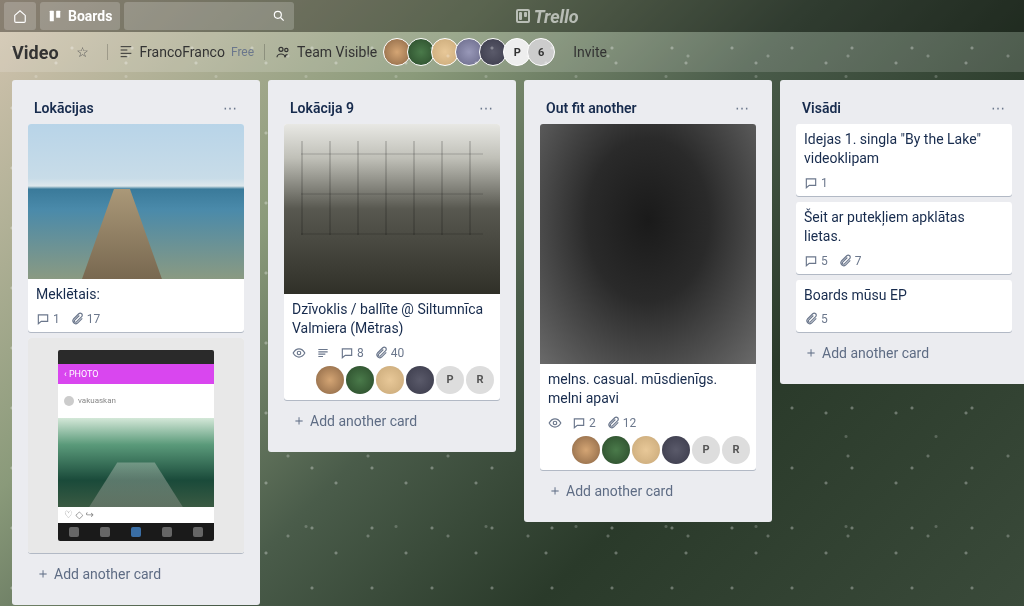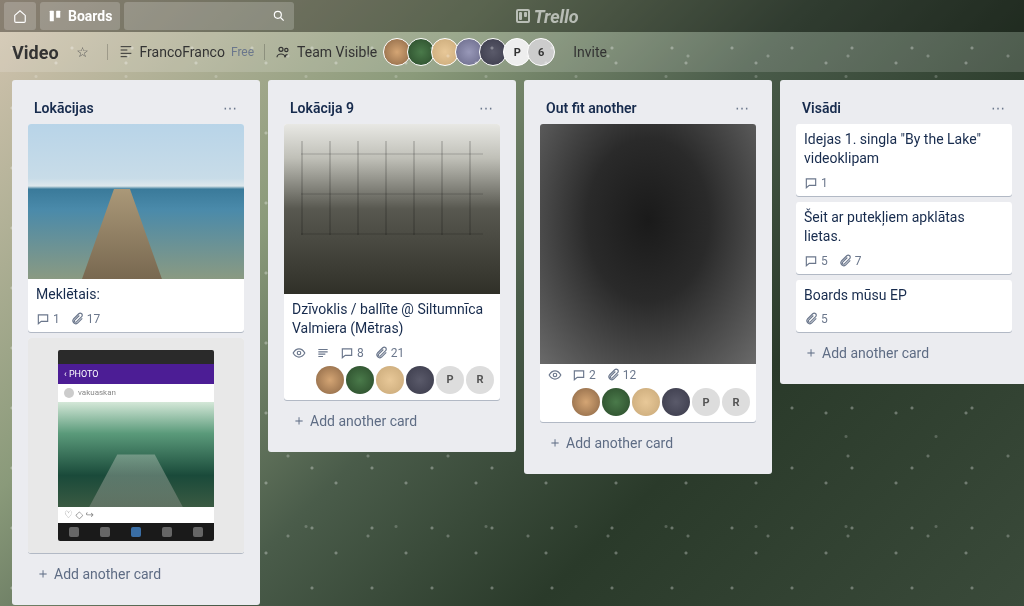--- a/index.html
+++ b/index.html
@@ -97,23 +97,23 @@
     background:repeating-linear-gradient(90deg,rgba(0,0,0,0.15) 0 2px,transparent 2px 28px),
                repeating-linear-gradient(0deg,rgba(0,0,0,0.1) 0 2px,transparent 2px 40px);}
   .cover-outfit{
     height:240px;
     background:radial-gradient(ellipse at 50% 40%,#1a1a1a 0%,#2a2a2a 40%,#6a6a6a 100%);
   }
   .cover-insta{
     height:215px; background:#e8e8e8; padding:12px 30px; display:flex; flex-direction:column;
   }
   .insta-top{height:14px;background:#2a2a2a;border-radius:2px 2px 0 0;}
-  .insta-hdr{height:20px;background:#4c1d95;display:flex;align-items:center;padding:0 6px;
+  .insta-hdr{height:20px;background:#d946ef;display:flex;align-items:center;padding:0 6px;
     color:#fff;font-size:9px;gap:4px;}
-  .insta-user{height:18px;background:#fff;font-size:8px;color:#888;padding:3px 6px;
+  .insta-user{height:34px;background:#fff;font-size:8px;color:#888;padding:3px 6px;
     display:flex;align-items:center;gap:4px;}
   .insta-user::before{content:'';width:10px;height:10px;border-radius:50%;background:#ccc;}
   .insta-img{flex:1;background:linear-gradient(180deg,#d4e8d8 0%,#5a9a7a 30%,#1a4a3a 70%,#3a5a42 100%);
     position:relative;}
   .insta-img::after{content:'';position:absolute;left:20%;right:20%;top:50%;bottom:0;
     background:linear-gradient(180deg,rgba(200,210,200,0.4),rgba(120,130,120,0.6));
     clip-path:polygon(30% 0,70% 0,100% 100%,0 100%);}
   .insta-act{height:16px;background:#fff;padding:2px 6px;font-size:10px;color:#888;}
   .insta-bot{height:18px;background:#1a1a1a;border-radius:0 0 2px 2px;display:flex;
     align-items:center;justify-content:space-around;}
@@ -265,21 +265,21 @@
         <span class="badge">
           <svg class="icon" viewBox="0 0 24 24" fill="none" stroke="#6b778c" stroke-width="2">
               <path d="M4 5h16v11H9l-5 4V5z"></path>
             </svg>
           <span>8</span>
         </span>
         <span class="badge">
           <svg class="icon" viewBox="0 0 24 24" fill="none" stroke="#6b778c" stroke-width="2">
               <path d="M21 11l-8 8a5 5 0 01-7-7l9-9a3.5 3.5 0 015 5l-9 9a2 2 0 01-3-3l8-8"></path>
             </svg>
-          <span>21</span>
+          <span>40</span>
         </span>
       </div>
       <div class="members">
         <div class="member av-img1"></div>
         <div class="member av-img2"></div>
         <div class="member av-img3"></div>
         <div class="member av-img5"></div>
         <div class="member">P</div>
         <div class="member">R</div>
       </div>
@@ -290,20 +290,23 @@
     </div>
   </div>
 
   <div class="list">
     <div class="list-header">
       <span class="list-title">Out fit another</span>
       <span class="list-menu">⋯</span>
     </div>
     <div class="card">
       <div class="cover-outfit"></div>
+      <div class="card-body">
+          <div class="card-title">melns. casual. mūsdienīgs. melni apavi</div>
+        </div>
       <div class="badges">
         <span class="badge">
           <svg class="icon" viewBox="0 0 24 24" fill="none" stroke="#6b778c" stroke-width="2">
               <path d="M2 12s4-7 10-7 10 7 10 7-4 7-10 7-10-7-10-7z"></path>
               <circle cx="12" cy="12" r="3"></circle>
             </svg>
         </span>
         <span class="badge">
           <svg class="icon" viewBox="0 0 24 24" fill="none" stroke="#6b778c" stroke-width="2">
               <path d="M4 5h16v11H9l-5 4V5z"></path>

